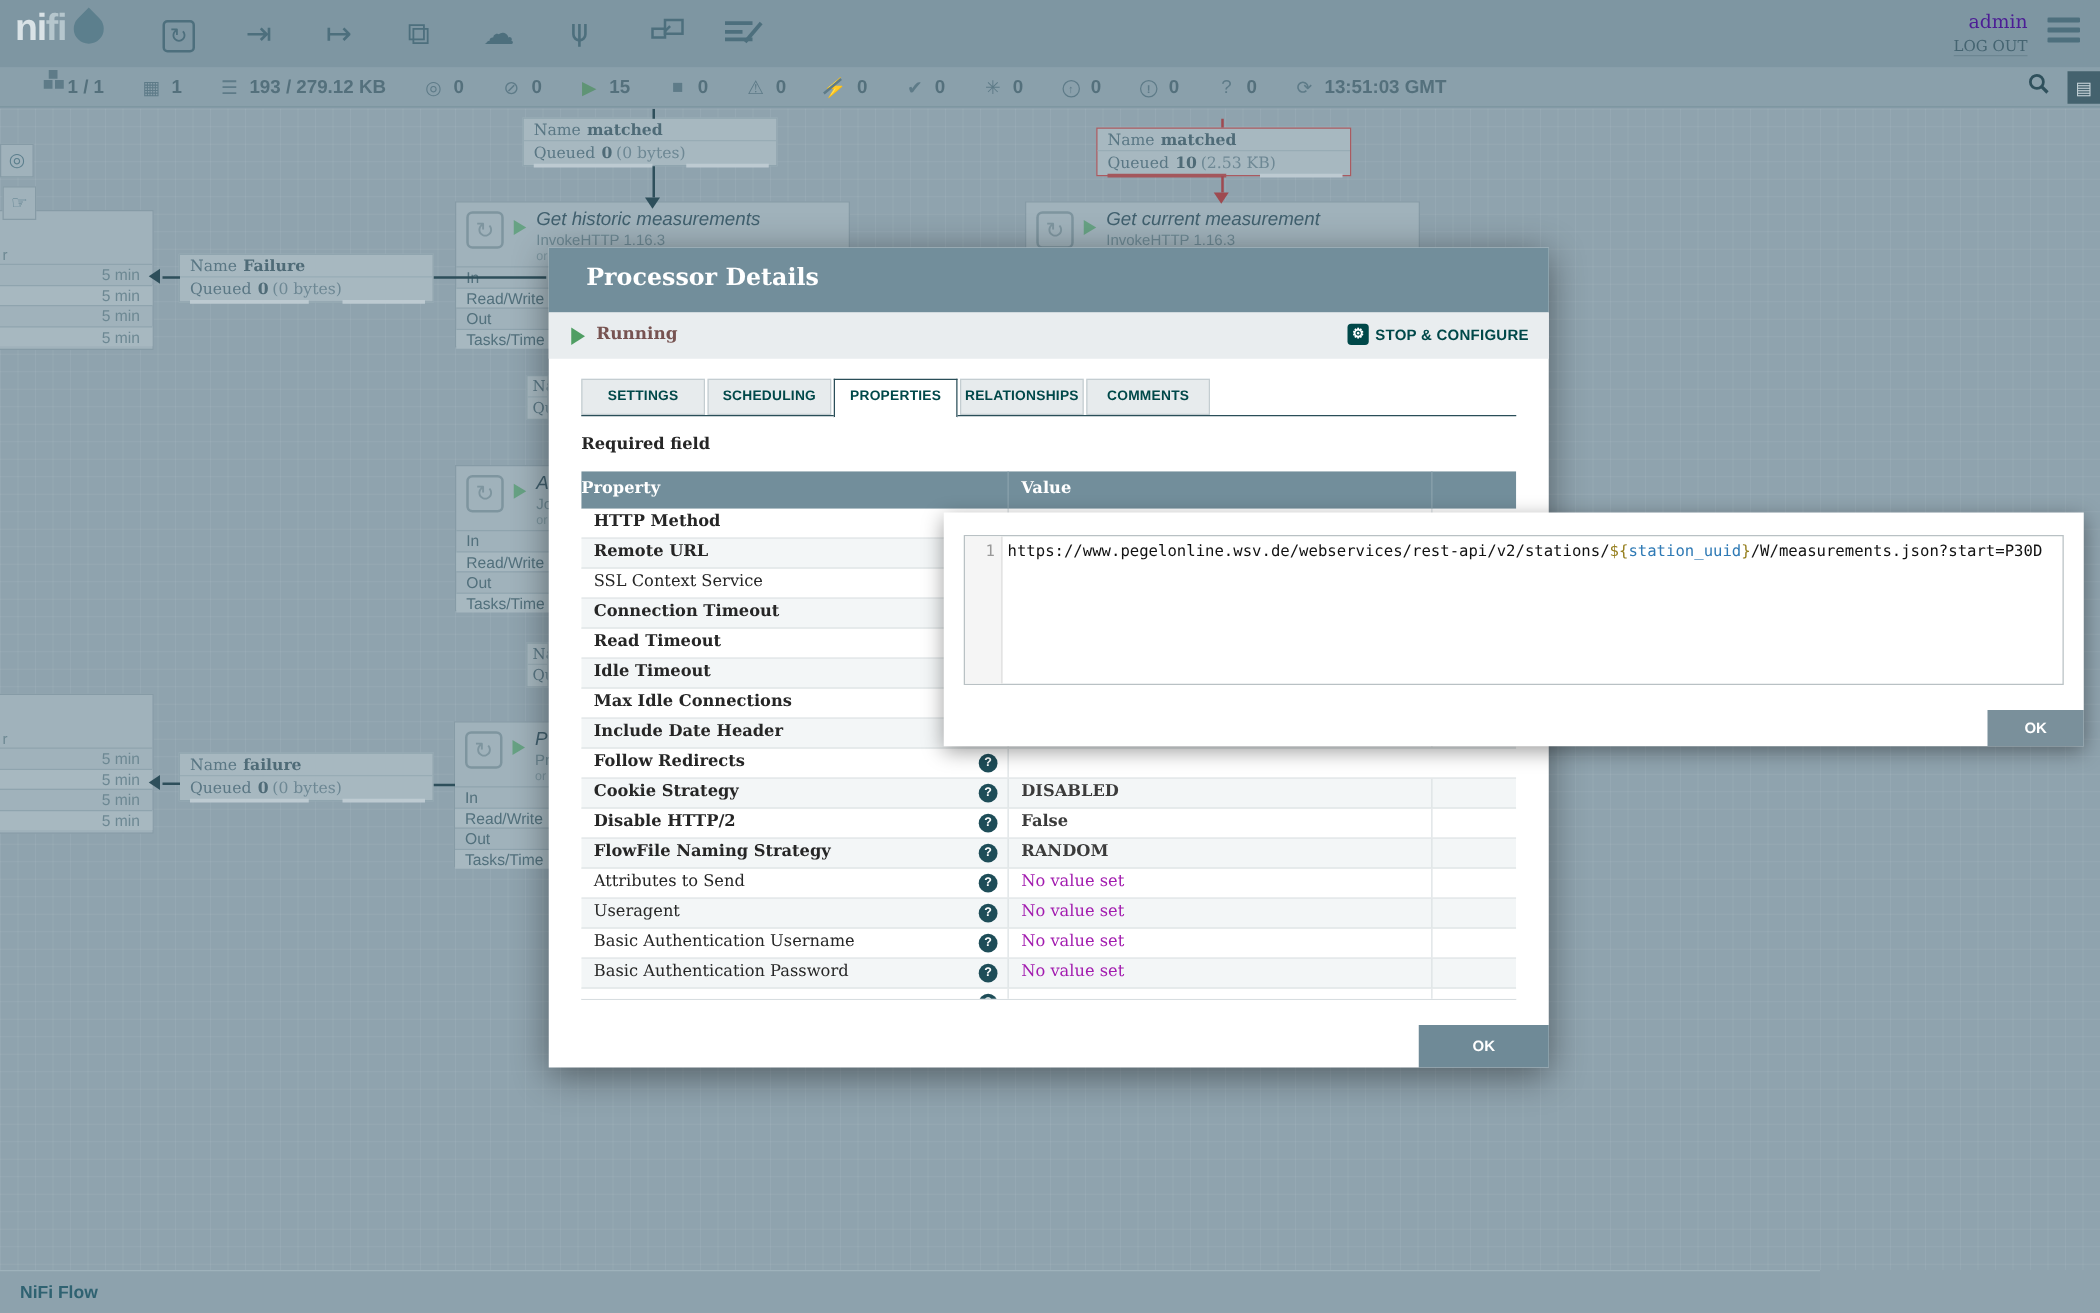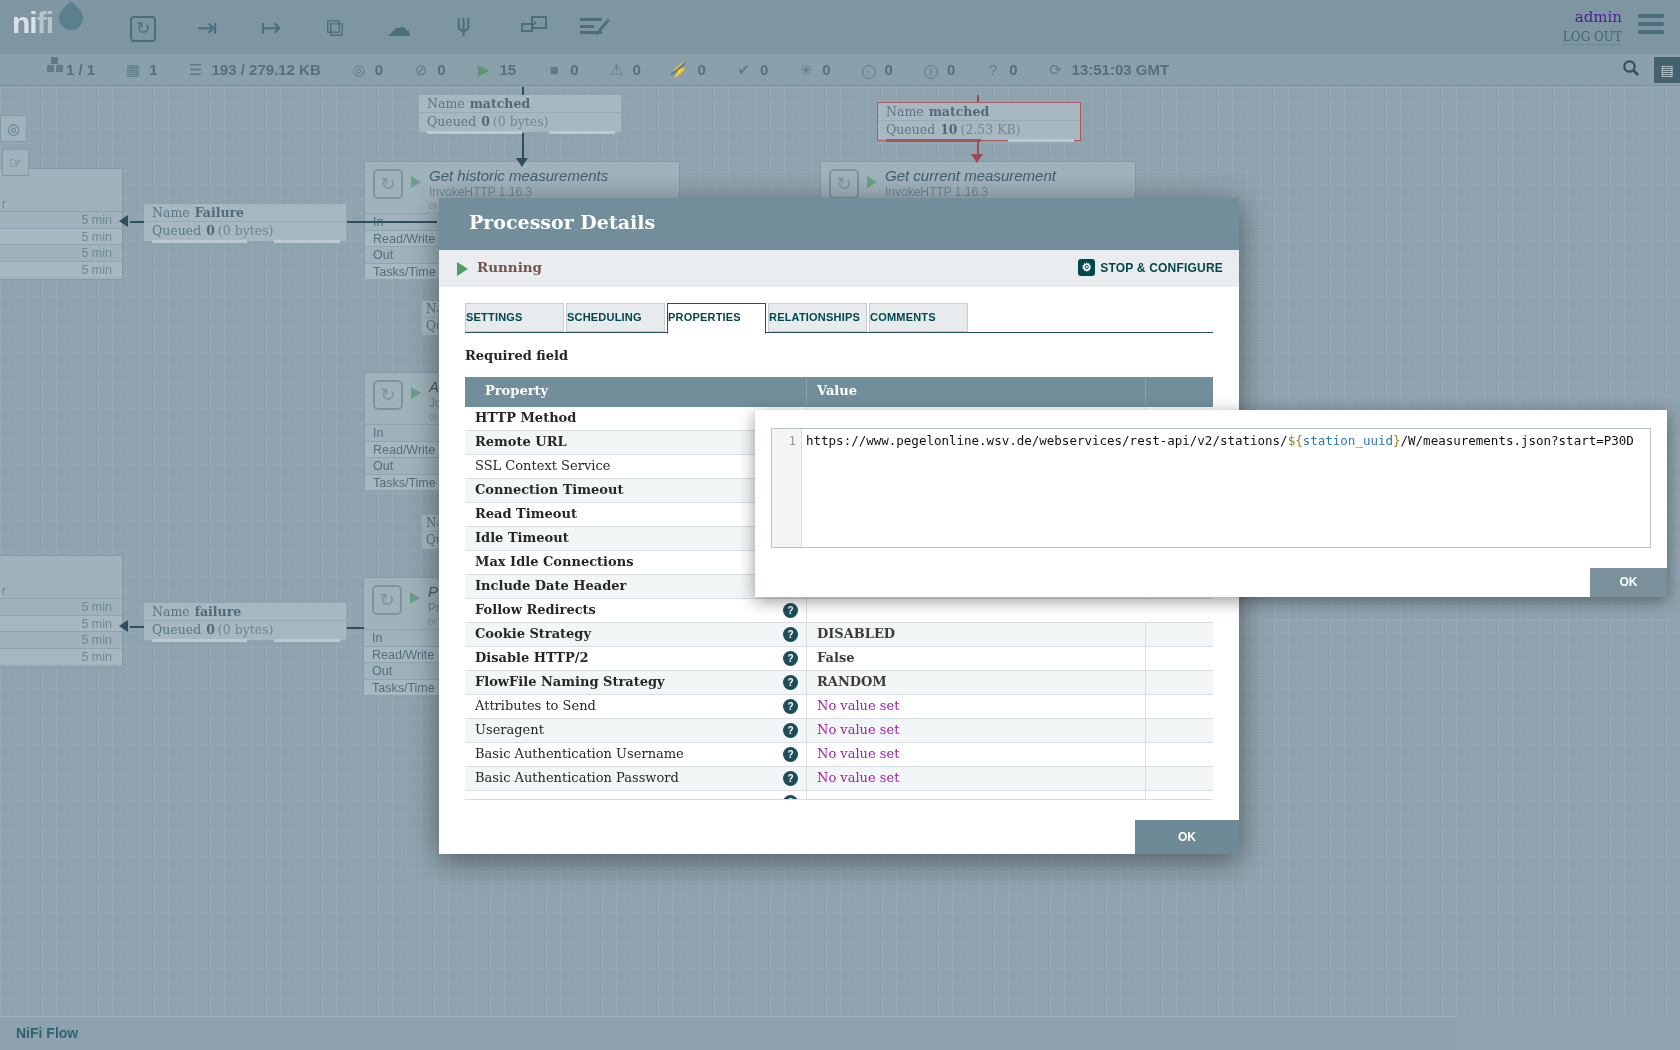--- a/index.html
+++ b/index.html
@@ -2,21 +2,21 @@
 <html><head>
 <meta charset="utf-8">
 <style>
   * { margin:0; padding:0; box-sizing:border-box; }
   html,body { width:1680px; height:1050px; overflow:hidden; background:#8fa3ae;
     font-family:"Liberation Sans", sans-serif; }
   #app { position:relative; width:1680px; height:1050px; }
 
   
   #header { position:absolute; left:0; top:0; width:1680px; height:54px; background:#7e96a2; }
-  #logo { position:absolute; left:12px; top:6px; display:flex; }
+  #logo { position:absolute; left:12px; top:6px; display:flex; align-items:center; }
   #logo .ni { font:900 30px "Liberation Sans",sans-serif; color:#d9e2e6; letter-spacing:-1px; }
   #logo .fi { font:900 30px "Liberation Sans",sans-serif; color:#b5c6cd; letter-spacing:-1px; }
   #logo .drop { width:24px; height:24px; background:#5c7f8d; border-radius:0 50% 50% 50%;
     transform:rotate(45deg); margin-left:6px; }
   #toolbar { position:absolute; left:128px; top:0; height:54px; display:flex; align-items:center; gap:34px; }
   .tb-icon { color:#4d6f7d; font-size:25px; line-height:26px; width:30px; text-align:center; }
   .tb-icon .boxed { display:inline-block; border:2px solid #4d6f7d; border-radius:4px;
     width:26px; height:26px; line-height:22px; font-size:17px; }
   .rot180 { display:inline-block; transform:rotate(180deg); }
   .two-box { display:inline-block; width:12px; height:9px; border:2px solid #4d6f7d; position:relative; top:-4px; }
@@ -31,21 +31,21 @@
     background:#4d6f7d; transform:rotate(40deg); }
   #user-area { position:absolute; right:58px; top:8px; text-align:right;
     font-family:"DejaVu Serif",serif; }
   #user-name { color:#4c1d95; font-size:15px; }
   #logout { color:#456471; font-size:12px; border-bottom:1px solid #6d8692; display:inline-block; margin-top:4px; }
   #hamburger { position:absolute; right:16px; top:14px; width:26px; }
   #hamburger div { height:4px; background:#4d6f7d; margin-bottom:4px; border-radius:1px; }
 
   
   #statusbar { position:absolute; left:0; top:54px; width:1680px; height:32px; background:#8aa0ab;
-    border-bottom:1px solid #7b949f; display:flex; align-items:center; padding-left:42px; }
+    border-bottom:1px solid #7b949f; display:flex; align-items:center; padding-left:30px; }
   .st-item { display:flex; align-items:center; margin-right:30px; color:#5e7b88; }
   .st-item .ic { font-size:15px; margin-right:8px; min-width:16px; text-align:center; }
   .st-item .num { font-size:15px; color:#54707c; font-weight:bold; }
   .st-item .ic.green { color:#5f9475; }
   .cubes { display:inline-block; width:7px; height:7px; background:#5e7b88; position:relative; top:-3px;
     box-shadow:9px 0 0 #5e7b88, 4px -8px 0 #5e7b88; }
   .circ { display:inline-block; width:14px; height:14px; border:1.5px solid #5e7b88; border-radius:50%;
     font-size:9px; line-height:12px; text-align:center; font-weight:bold; }
   .strike { position:relative; display:inline-block; }
   .strike::after { content:''; position:absolute; left:-2px; top:7px; width:18px; height:2px;
@@ -122,31 +122,31 @@
     border-left:11px solid #4f9e63; border-top:7px solid transparent; border-bottom:7px solid transparent; }
   #run-label { position:absolute; left:38px; top:9px; font-family:"DejaVu Serif",serif;
     font-size:13.5px; font-weight:bold; color:#775351; }
   #stop-configure { position:absolute; right:16px; top:9px; display:flex; align-items:center;
     font-size:12px; font-weight:bold; color:#004849; letter-spacing:.2px; }
   #stop-configure .gear { width:17px; height:17px; background:#004849; color:#fff; border-radius:3px;
     font-size:11px; line-height:17px; text-align:center; margin-right:5px; }
   #dlg-tabs { position:absolute; left:26px; top:105px; width:748px; height:30px;
     border-bottom:1px solid #2a4e58; display:flex; }
   .tab { width:99px; height:29px; margin-right:2px; background:#e7ebed; border:1px solid #c4cdd1;
-    font-size:11px; font-weight:bold; color:#004849; text-align:left; line-height:27px;
+    font-size:11px; font-weight:bold; color:#004849; text-align:center; line-height:27px;
     letter-spacing:.2px; }
   .tab.active { background:#fff; border:1px solid #2a4e58; border-bottom:1px solid #fff;
     height:31px; position:relative; top:0px; z-index:2; }
   #required-note { position:absolute; left:26px; top:150px; font-family:"DejaVu Serif",serif;
     font-size:13px; font-weight:bold; color:#262626; }
   #prop-table { position:absolute; left:26px; top:179px; width:748px; height:423px; overflow:hidden;
     border-bottom:1px solid #d7dde0; }
   #pt-header { display:flex; height:30px; background:#728e9b; font-family:"DejaVu Serif",serif;
     font-size:13px; font-weight:bold; color:#fff; }
-  #pt-header .c1 { width:342px; padding:6px 0 0 20px; border-right:1px solid #8aa2ad; }
+  #pt-header .c1 { width:342px; padding:6px 0 0 0; border-right:1px solid #8aa2ad; }
   #pt-header .c2 { width:339px; padding:6px 0 0 10px; border-right:1px solid #8aa2ad; }
   #pt-header .c3 { width:67px; }
   .prow { display:flex; height:24px; border-bottom:1px solid #d7dde0; background:#fff;
     font-family:"DejaVu Serif",serif; font-size:13px; color:#262626; }
   .prow:nth-child(even) { background:#f3f6f7; }
   .prow .c1 { width:342px; padding:3px 0 0 10px; border-right:1px solid #dce1e4; position:relative; }
   .prow .c2 { width:339px; padding:3px 0 0 10px; border-right:1px solid #dce1e4; }
   .prow .c3 { width:67px; }
   .prow .c1.req { font-weight:bold; }
   .prow .c2 .setval { font-weight:bold; color:#3b3b3b; }

